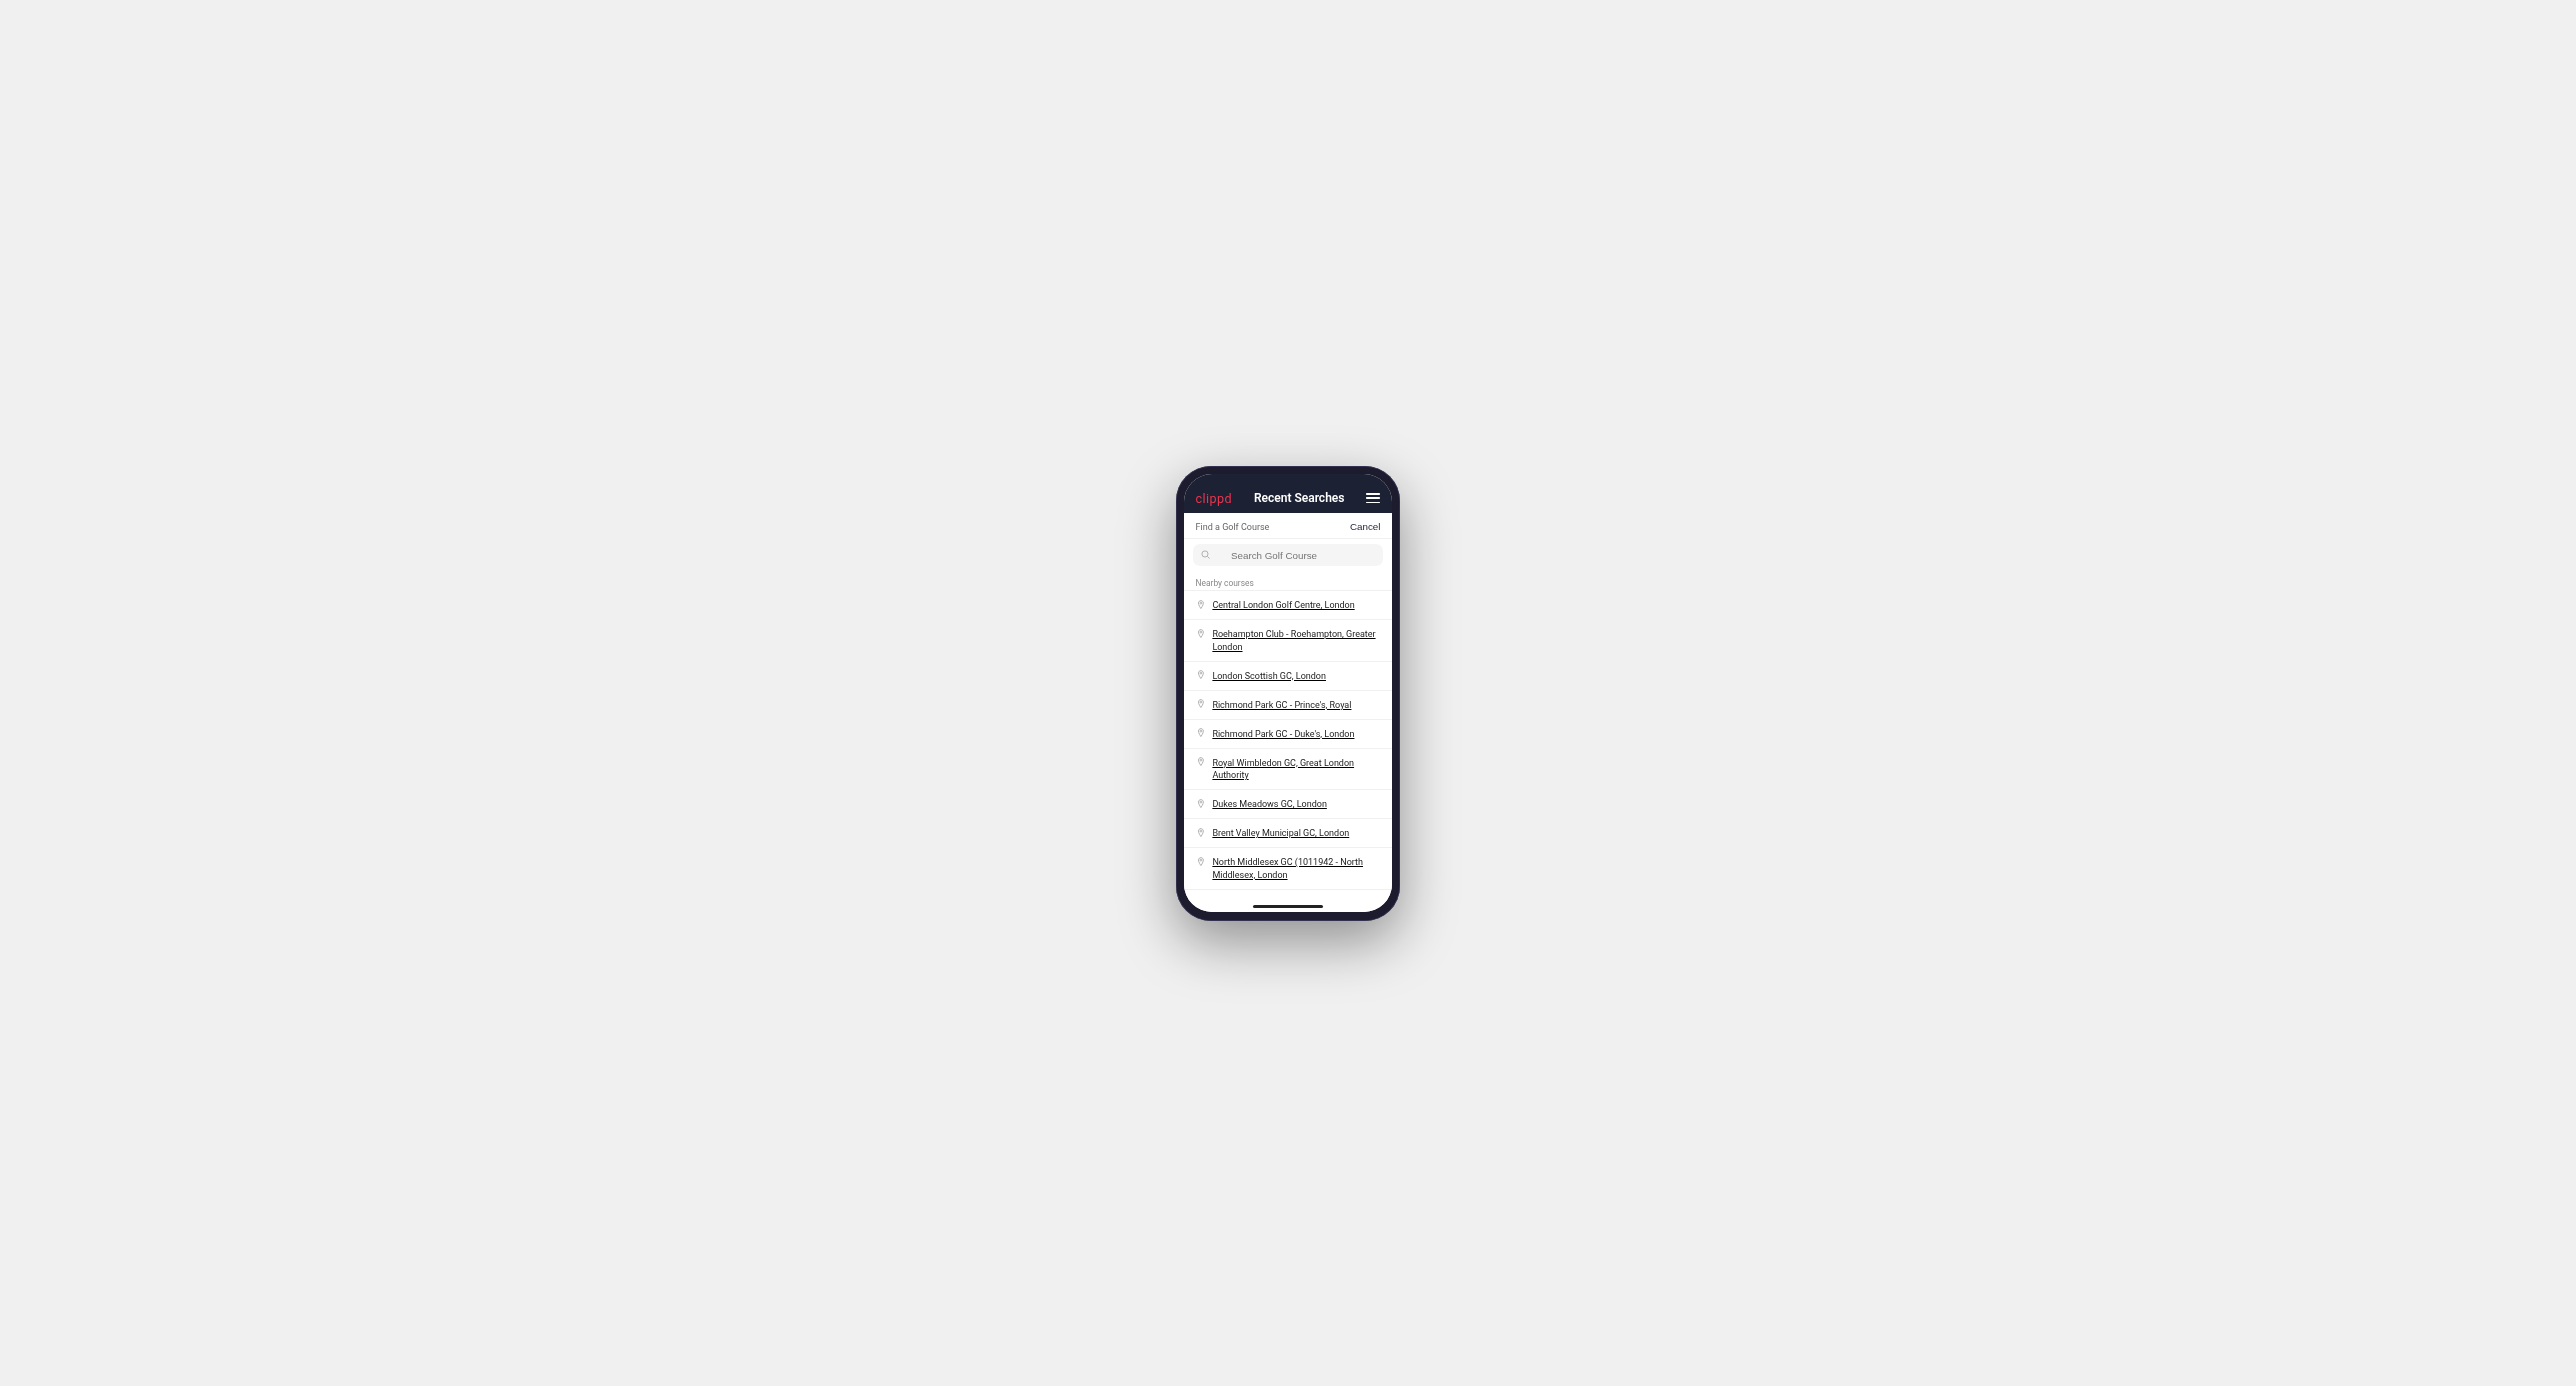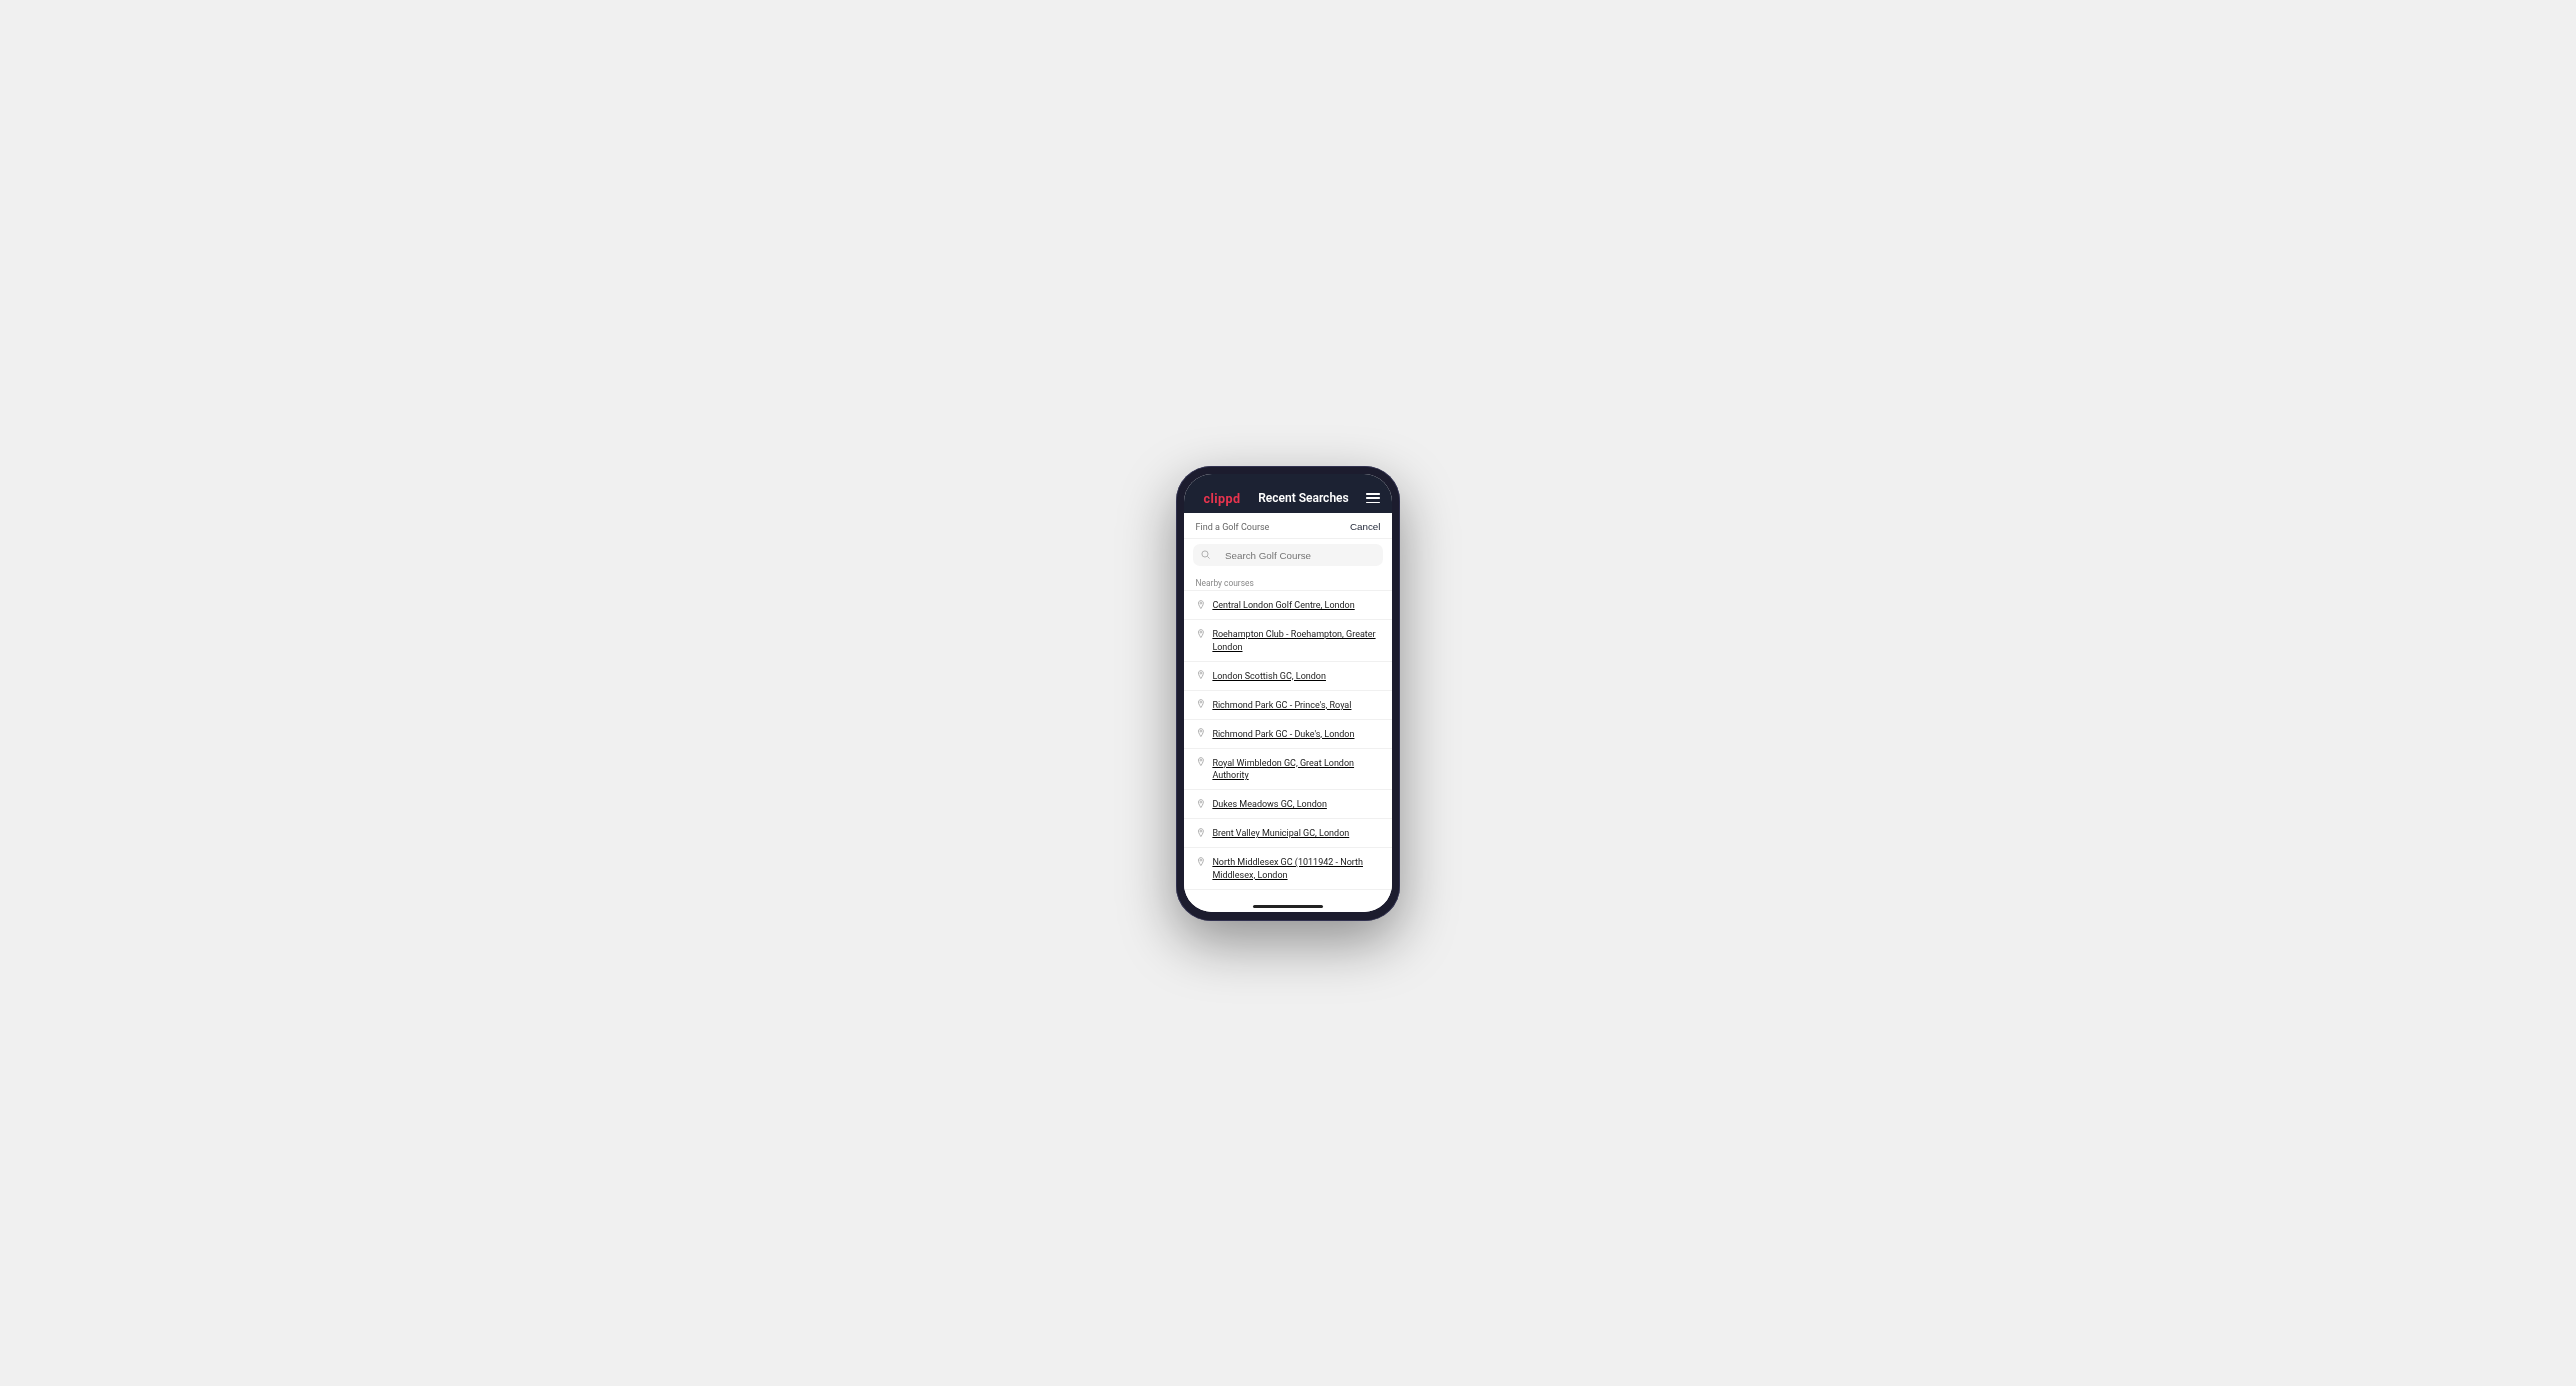--- a/index.html
+++ b/index.html
@@ -49,24 +49,23 @@
       background: #1c2233;
       padding: 7px 11.2px;
       display: flex;
       align-items: center;
       justify-content: space-between;
       flex-shrink: 0;
     }
 
     .nav-logo {
       font-size: 12.6px;
-      font-weight: 700;
+      font-weight: 400;
       color: #e8344e;
       letter-spacing: 0.4px;
-      margin-left: 8px;
     }
 
     .nav-title {
       font-size: 12px;
       font-weight: 600;
       color: #ffffff;
     }
 
     .nav-menu-icon {
       display: flex;
@@ -120,21 +119,21 @@
       padding: 5.6px 8.4px;
       background: #fff;
     }
 
     .search-input-wrapper {
       display: flex;
       align-items: center;
       background: #f5f5f5;
       border-radius: 7px;
       padding: 5.6px 8.4px;
-      gap: 14px;
+      gap: 20px;
     }
 
     .search-icon-svg {
       width: 9.8px;
       height: 9.8px;
       flex-shrink: 0;
       color: #aaa;
     }
 
     .search-input {

